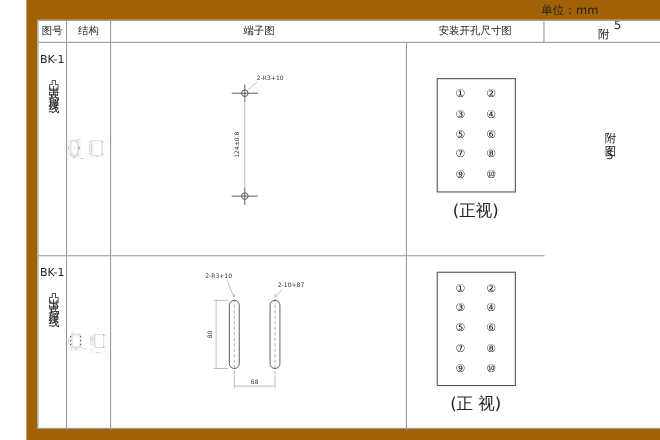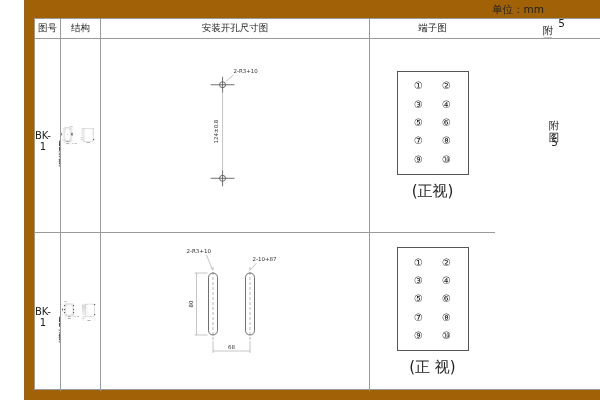--- a/index.html
+++ b/index.html
@@ -21,21 +21,21 @@
   .cell { border-right:1px solid #9a9a9a; border-bottom:1px solid #9a9a9a; position:relative; overflow:hidden;text-align:center; }
   .c-last { border-right:none; }
   .r-last { border-bottom:none; }
 
   .hcell { display:flex; align-items:center; justify-content:center; font-size:9.5px; color:#222; white-space:nowrap; }
   .sp { letter-spacing:6px; text-indent:6px; }
 
   .figcell { display:flex; align-items:center; justify-content:center; }
   .vtext { writing-mode:vertical-lr; text-orientation:upright; font-size:10.5px; color:#222; }
   .fig-v { letter-spacing:12px; }
-  .scell { display:flex; flex-direction:row; align-items:center; padding-top:10px; gap:5px; }
+  .scell { display:flex; flex-direction:column; align-items:center; padding-top:10px; gap:5px; }
   .model { font-size:10px; color:#222; }
   .sdesc { letter-spacing:4px; font-size:10px; }
 
   svg { display:block; width:100%; height:100%; }
   svg text { font-family:"DejaVu Sans","Liberation Sans",sans-serif; fill:#333; }
 
   .tcell { display:flex; flex-direction:column; align-items:center; justify-content:center; gap:7px; }
   .tbox {
     width:72px; height:104px; border:1px solid #555; background:#fff;
     display:grid; grid-template-columns:1fr 1fr; grid-template-rows:repeat(5,1fr);
@@ -47,22 +47,22 @@
 </head>
 <body>
 
 <div class="page">
   <div class="unit-label">单位：mm</div>
 
   <div class="tbl">
 
     <div class="cell hcell">图号</div>
     <div class="cell hcell">结构</div>
+    <div class="cell hcell c-last">端子图</div>
     <div class="cell hcell">安装开孔尺寸图</div>
-    <div class="cell hcell c-last">端子图</div>
 
     <div class="cell figcell">
       <span class="vtext fig-v">附图5</span>
     </div>
 
     <div class="cell scell">
       <span class="model">BK-1</span>
       <span class="vtext sdesc">凸出式前接线</span>
     </div>
 

